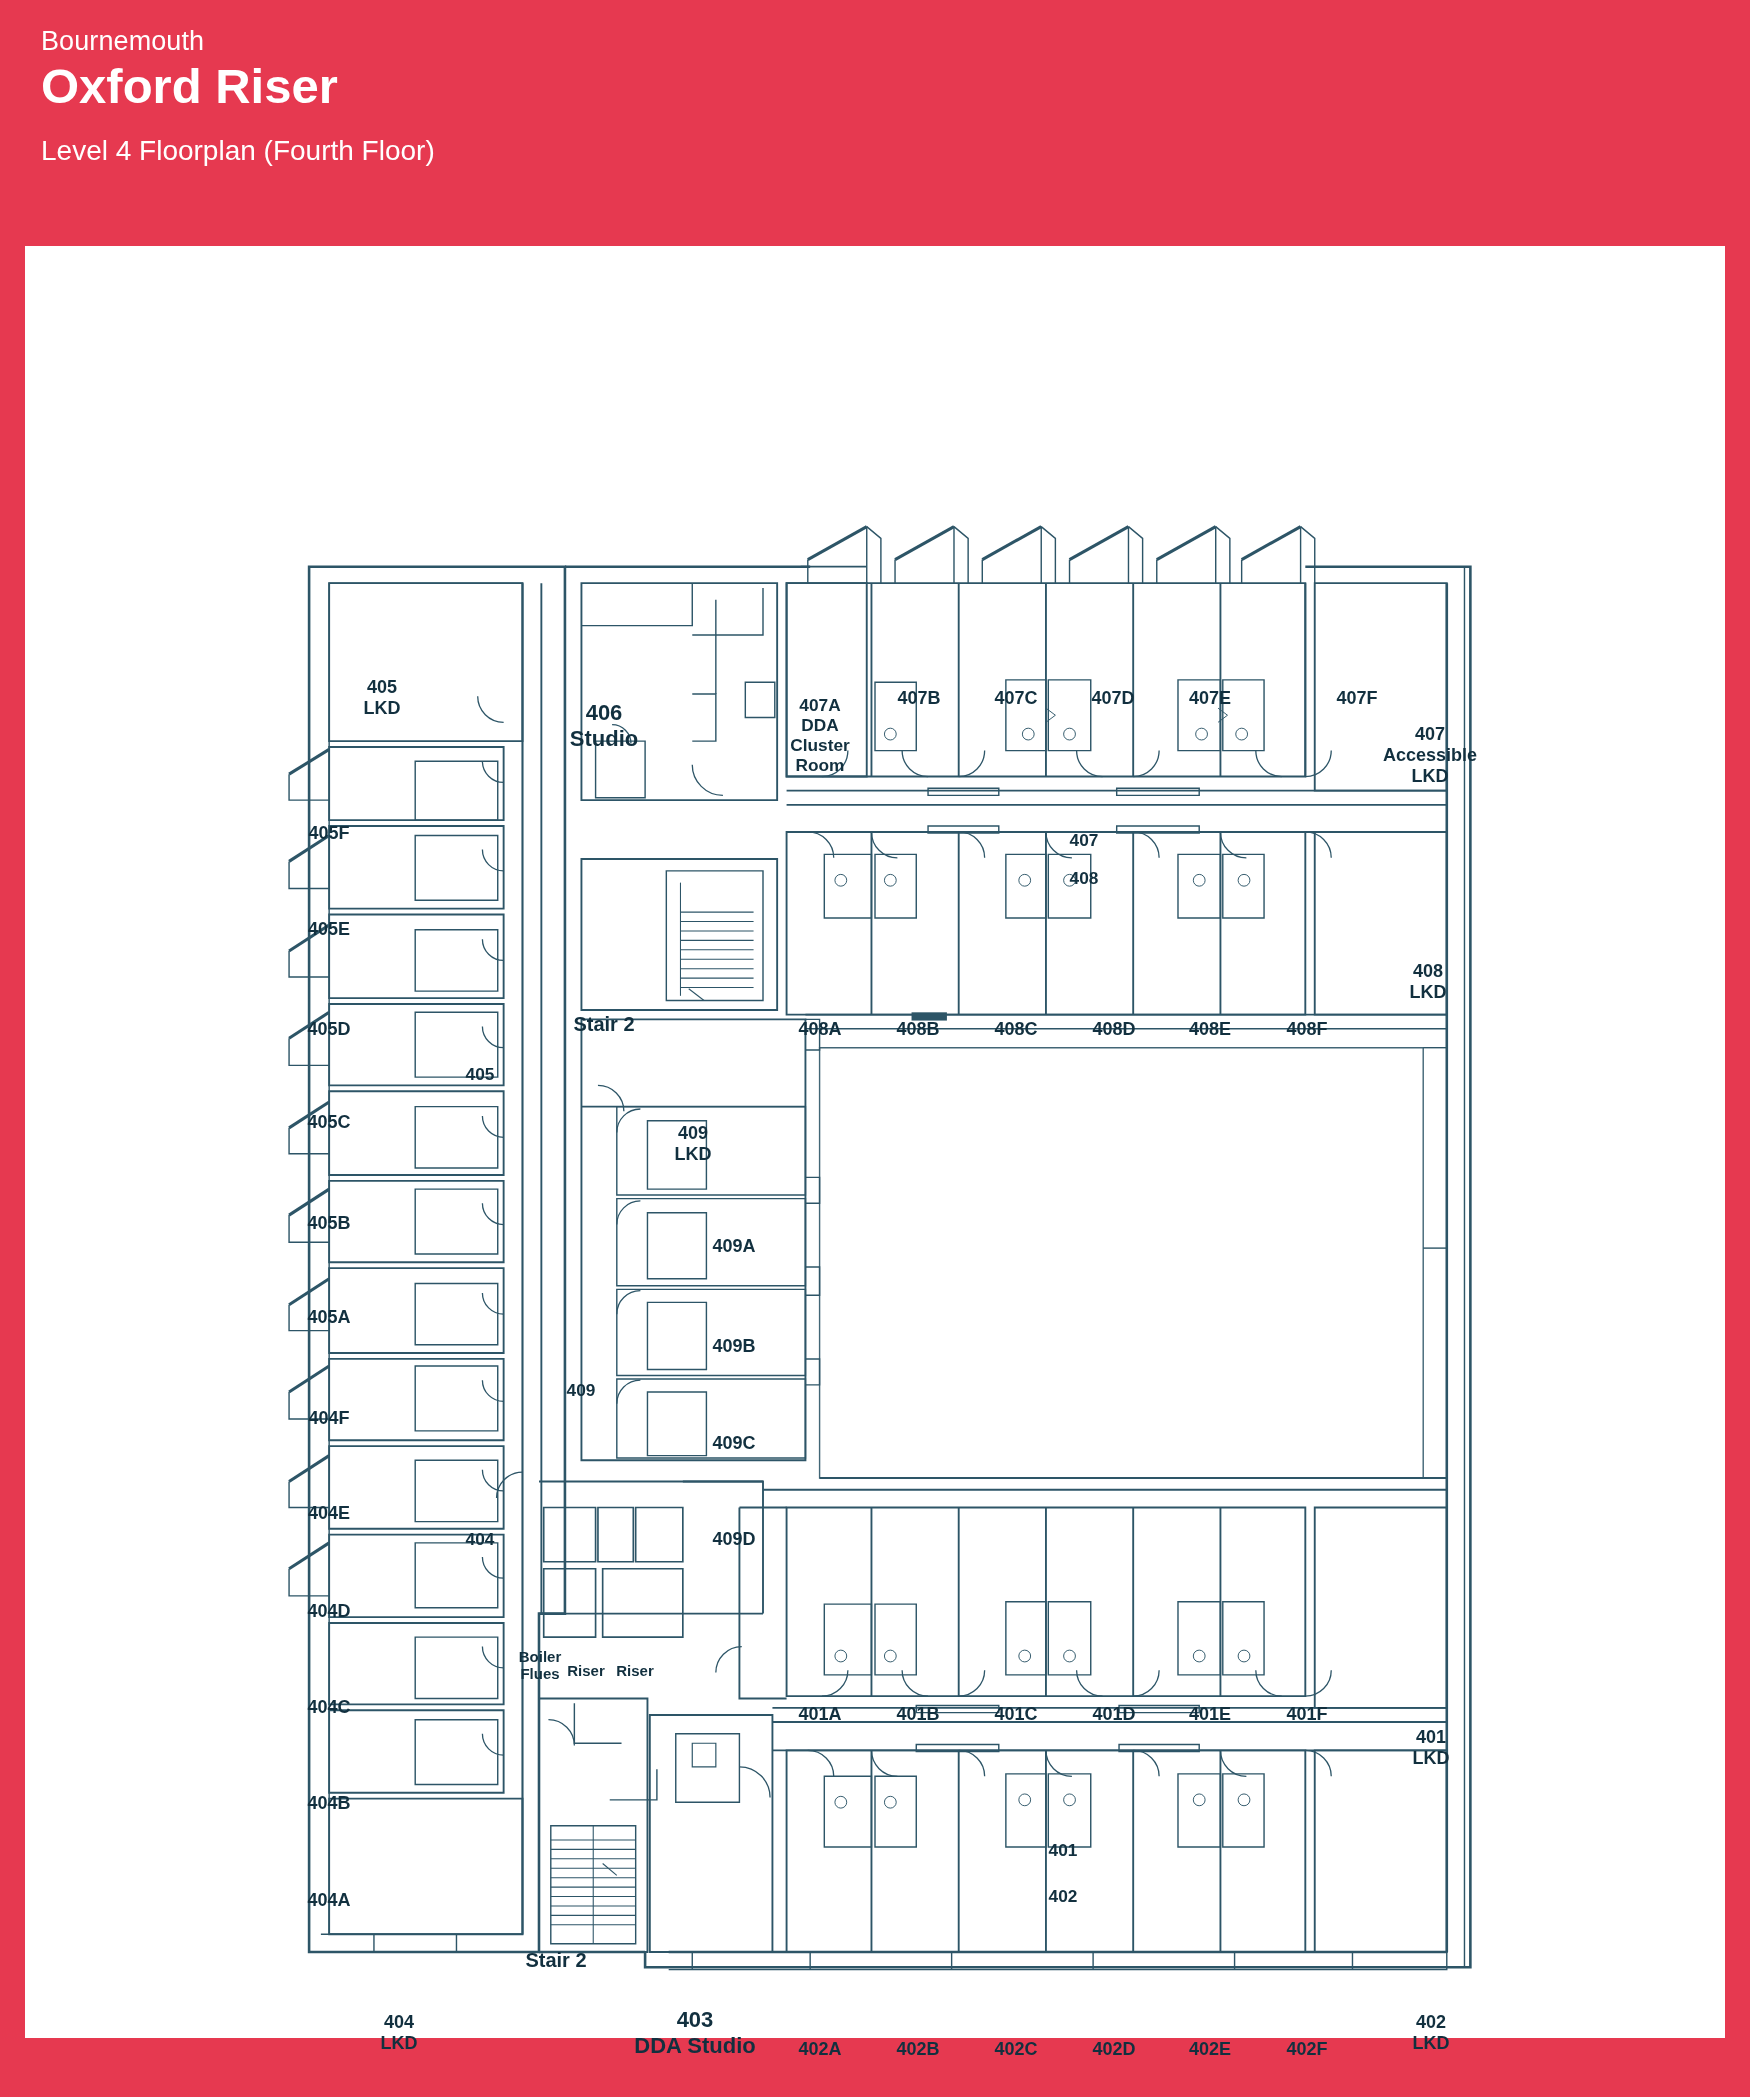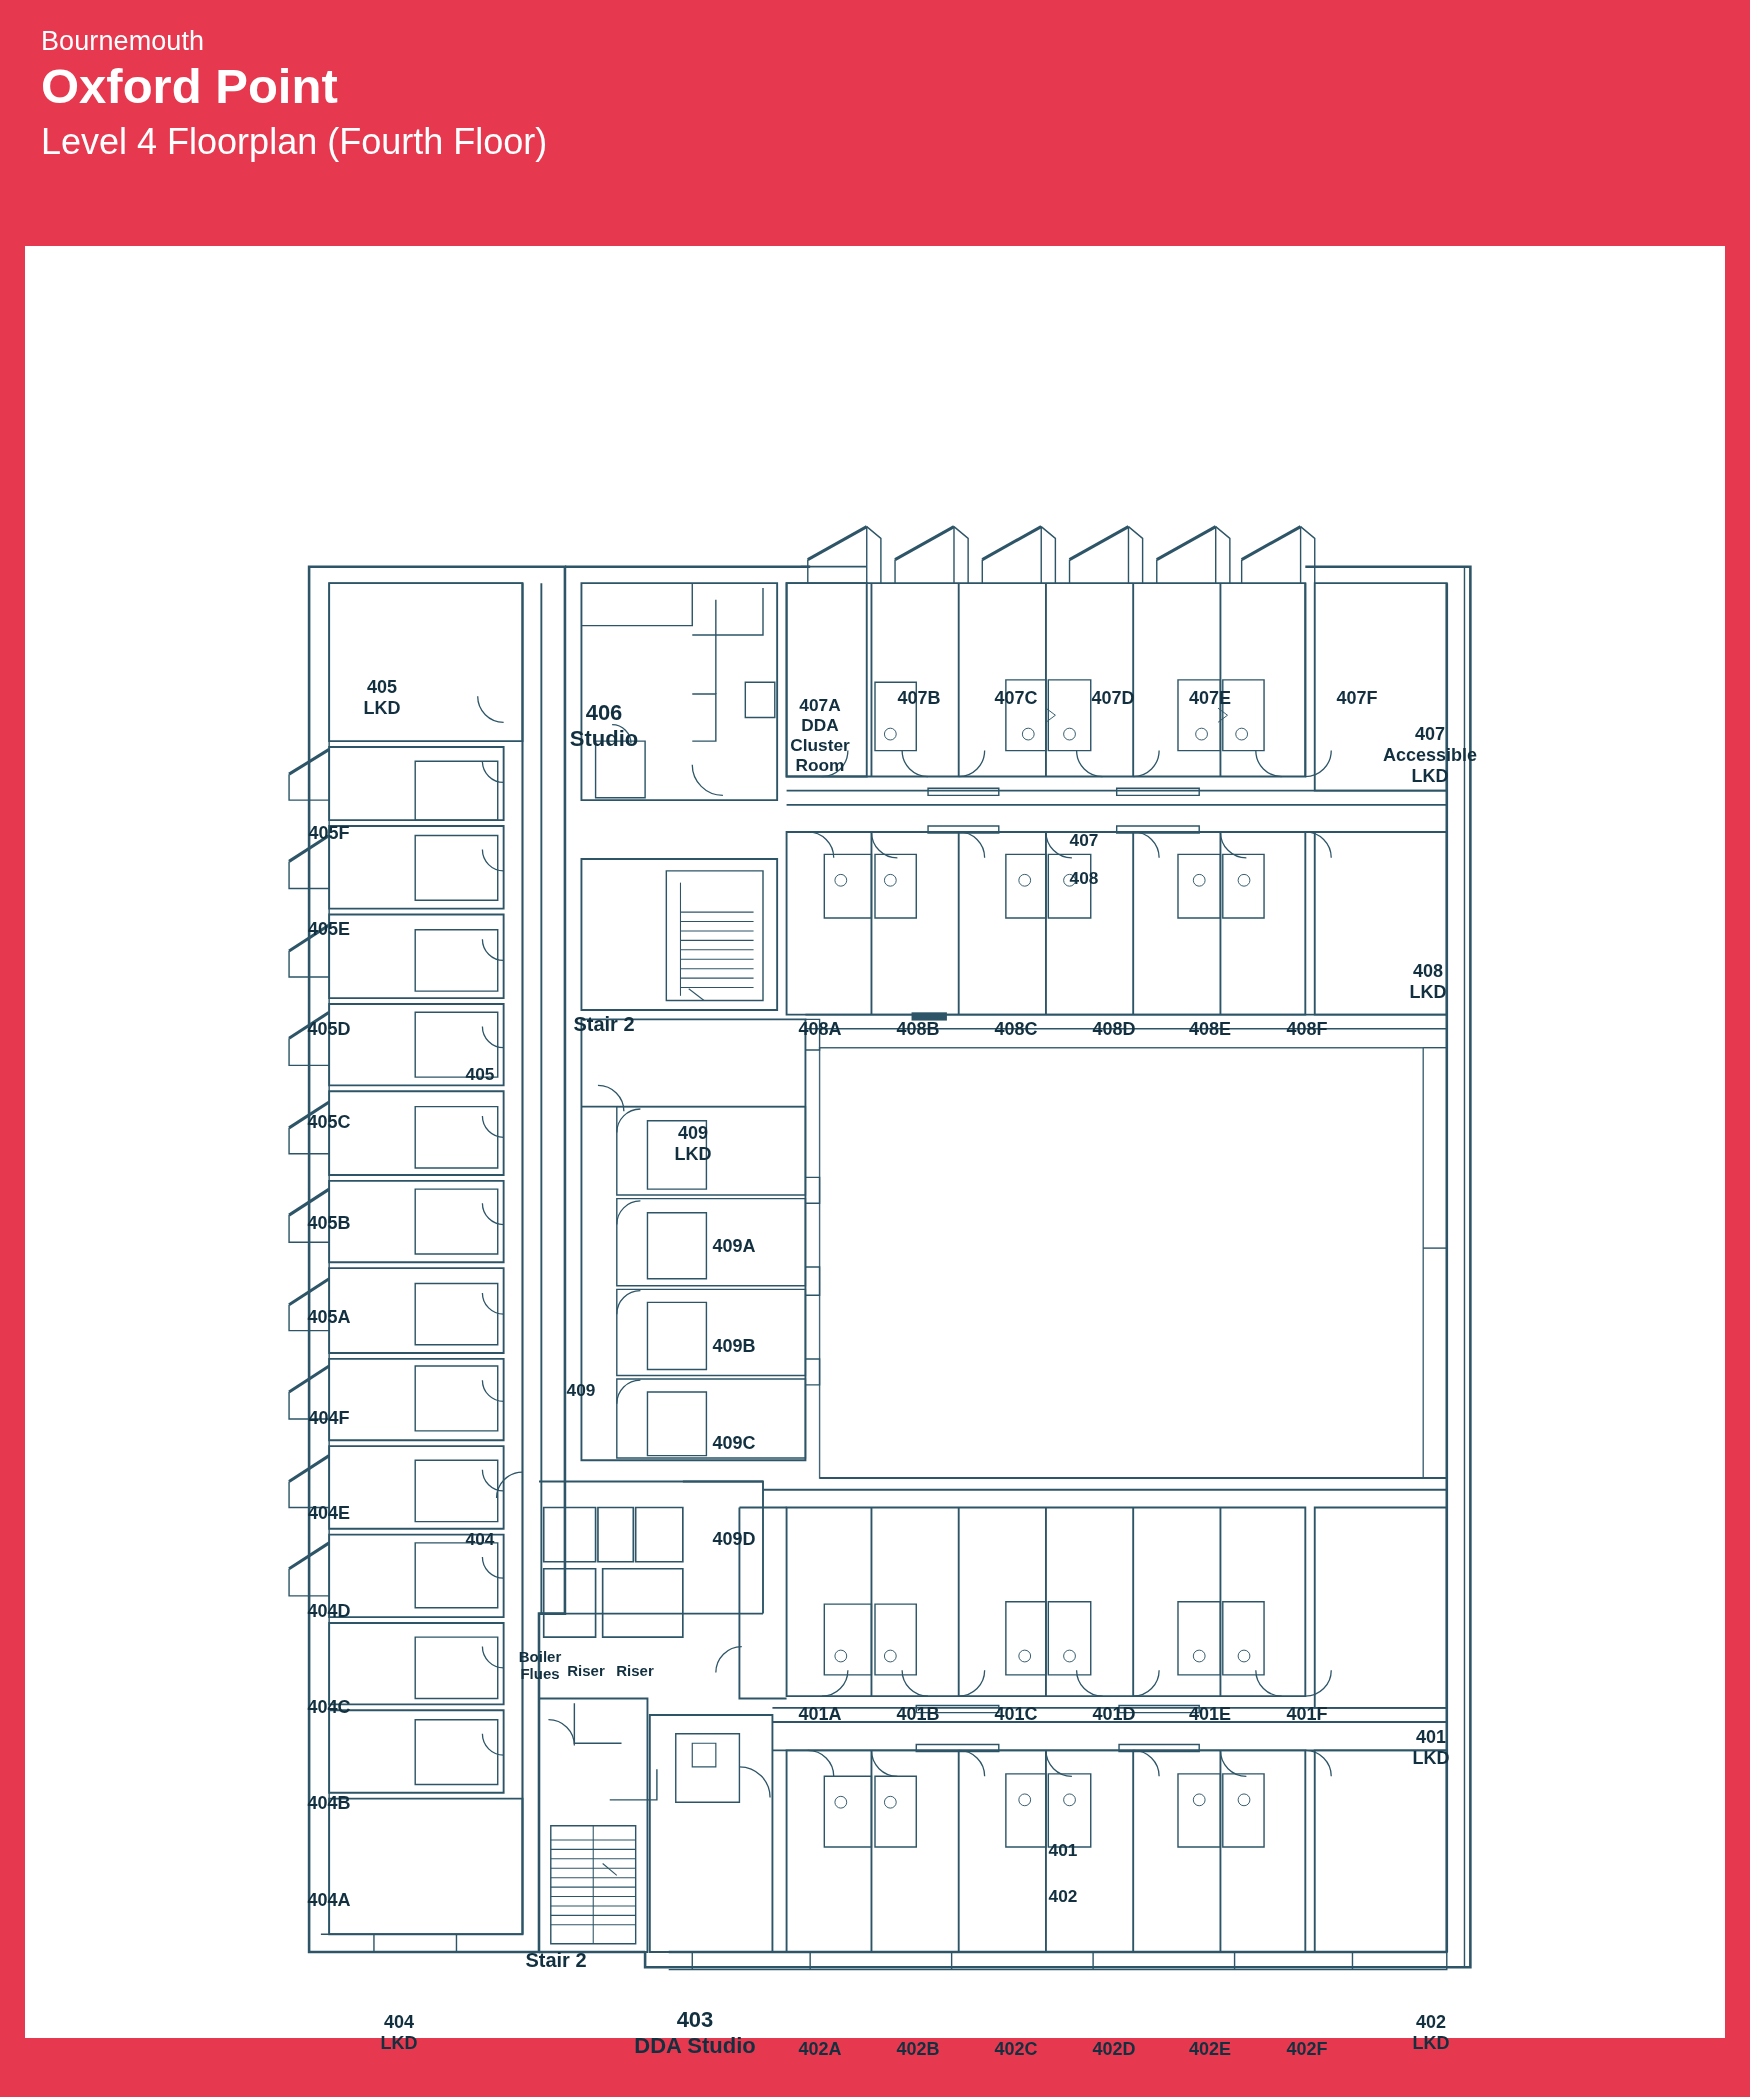--- a/index.html
+++ b/index.html
@@ -37,24 +37,24 @@
     letter-spacing: 0.1px;
     line-height: 1.05;
   }
   #header .bld {
     font-size: 49px;
     font-weight: bold;
     line-height: 1.12;
     margin-top: 3.6px;
   }
   #header .lvl {
-    font-size: 36px;
+    font-size: 28px;
     font-weight: normal;
     line-height: 1.1;
-    margin-top: 8px;
+    margin-top: 22px;
   }
   
   #sheet {
     position: absolute;
     left: 25px;
     top: 246px;
     width: 1700px;
     height: 1792px;
     background: #ffffff;
   }
@@ -85,21 +85,21 @@
   .s-small  { font-size: 15px; }
   .s-dda    { font-size: 17.3px; }
 </style>
 </head>
 <body>
 
 <div id="page">
 
   <div id="header">
     <div class="loc">Bournemouth</div>
-    <div class="bld">Oxford Point</div>
+    <div class="bld">Oxford Riser</div>
     <div class="lvl">Level 4 Floorplan (Fourth Floor)</div>
   </div>
 
   <div id="sheet">
     <div id="plan">
 
       <svg width="1700" height="1792" viewBox="0 0 1310 1520">
         <g fill="none" stroke="#2d5567" stroke-width="1.6" stroke-linejoin="miter" stroke-linecap="butt">
 
           <path d="M175 272 L1135 272 L1135 1447 L1160 1447 L1160 272 L1160 272" stroke-width="0"></path>

